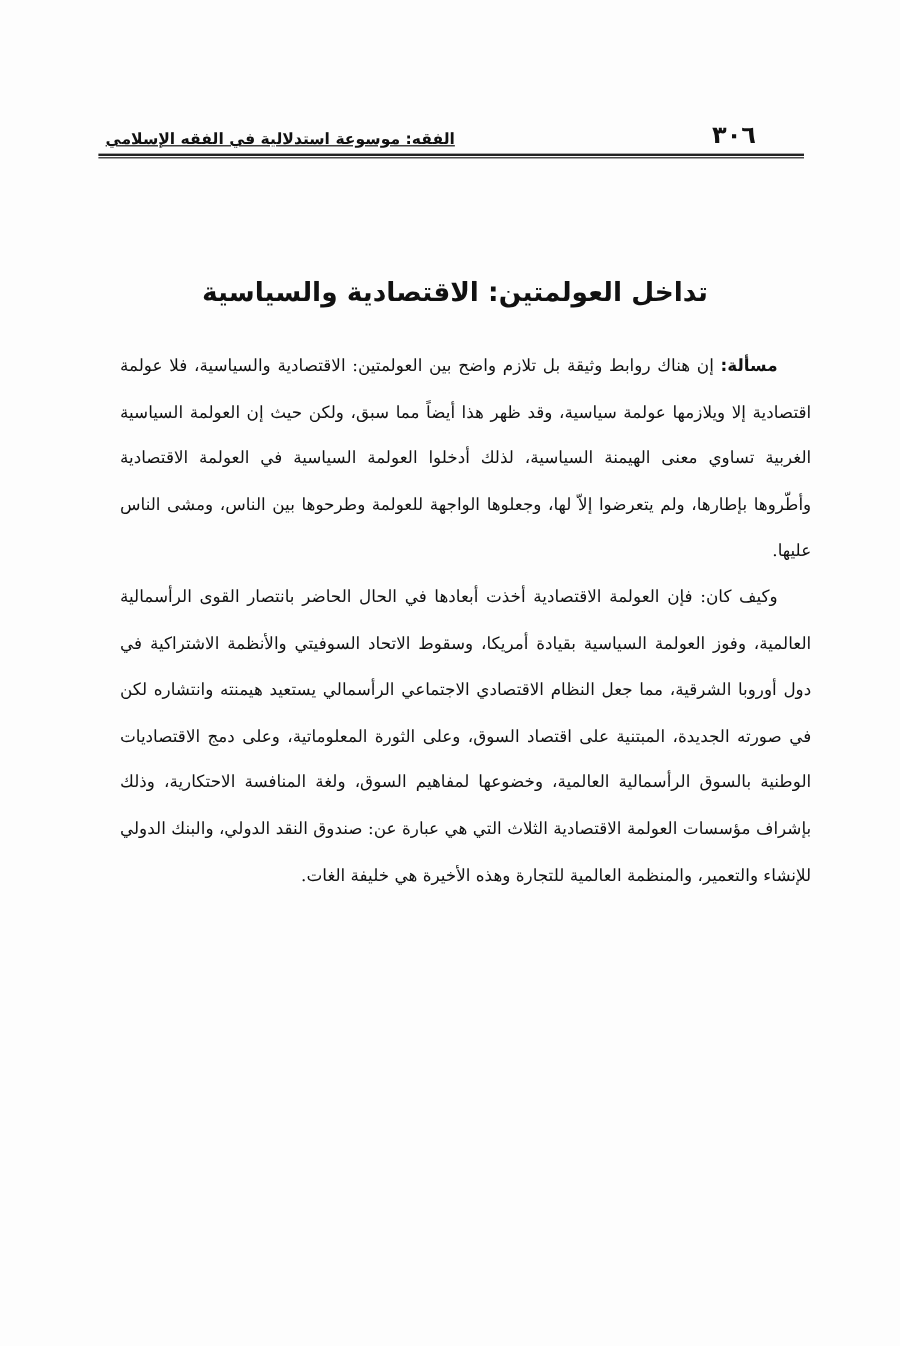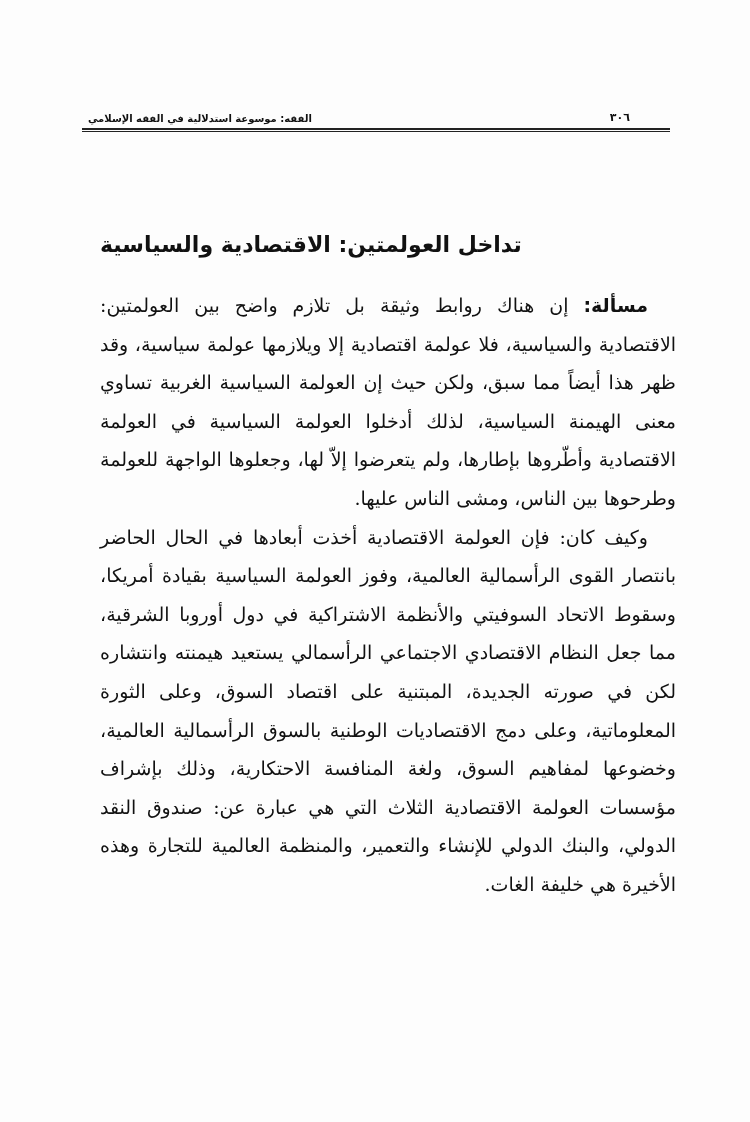--- a/index.html
+++ b/index.html
@@ -27,58 +27,59 @@
       left: 82px;
       width: 588px;
       height: 28px;
       display: flex;
       justify-content: space-between;
       align-items: flex-end;
     }
     .page-number {
       font-family: "DejaVu Sans", sans-serif;
       font-weight: bold;
-      font-size: 11px;
+      font-size: 20px;
       letter-spacing: 2px;
       padding-right: 40px;
     }
     .book-title {
       font-family: "DejaVu Sans", sans-serif;
       font-weight: bold;
-      font-size: 10px;
+      font-size: 13px;
       padding-left: 6px;
+      text-decoration: underline;
     }
     .header-rule {
       position: absolute;
       top: 128px;
       left: 82px;
       width: 588px;
       height: 1px;
       border-top: 2px solid #222;
       border-bottom: 1px solid #222;
     }
     .section-title {
       position: absolute;
       top: 228px;
       left: 100px;
       width: 490px;
-      text-align: left;
+      text-align: right;
       font-family: "DejaVu Sans", sans-serif;
       font-weight: bold;
       font-size: 22px;
       line-height: 34px;
       margin: 0;
     }
     .body-text {
       position: absolute;
       top: 286px;
       left: 100px;
       width: 576px;
       font-family: "DejaVu Serif", serif;
-      font-size: 19px;
+      font-size: 14px;
       line-height: 38.6px;
       text-align: justify;
       text-align-last: right;
     }
     .para {
       margin: 0 0 0 0;
     }
     .para.indent {
       text-indent: 28px;
     }

